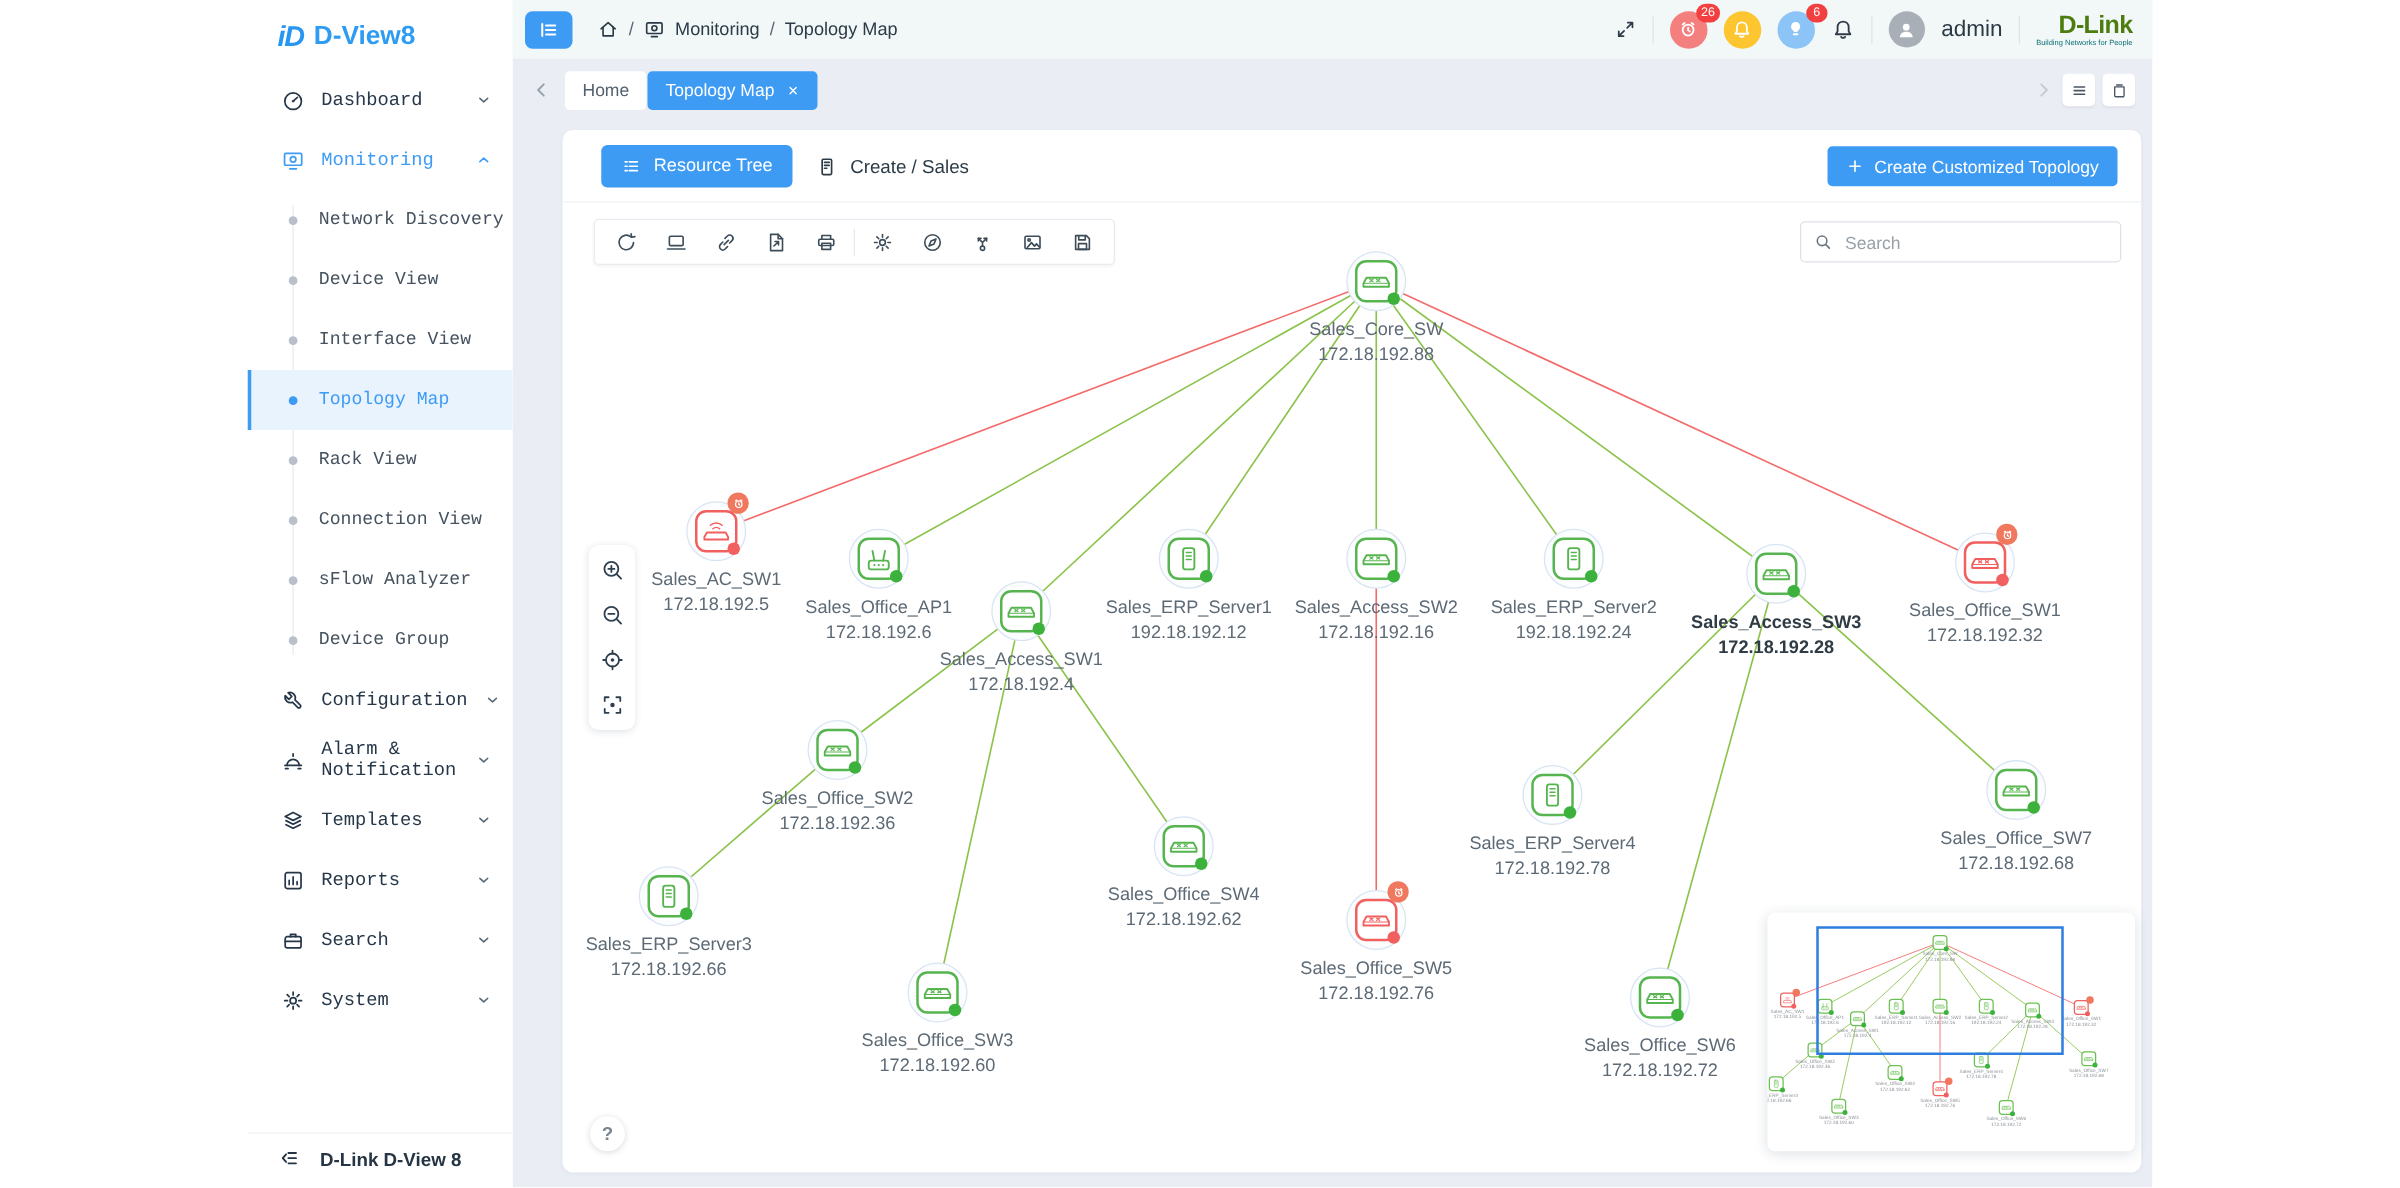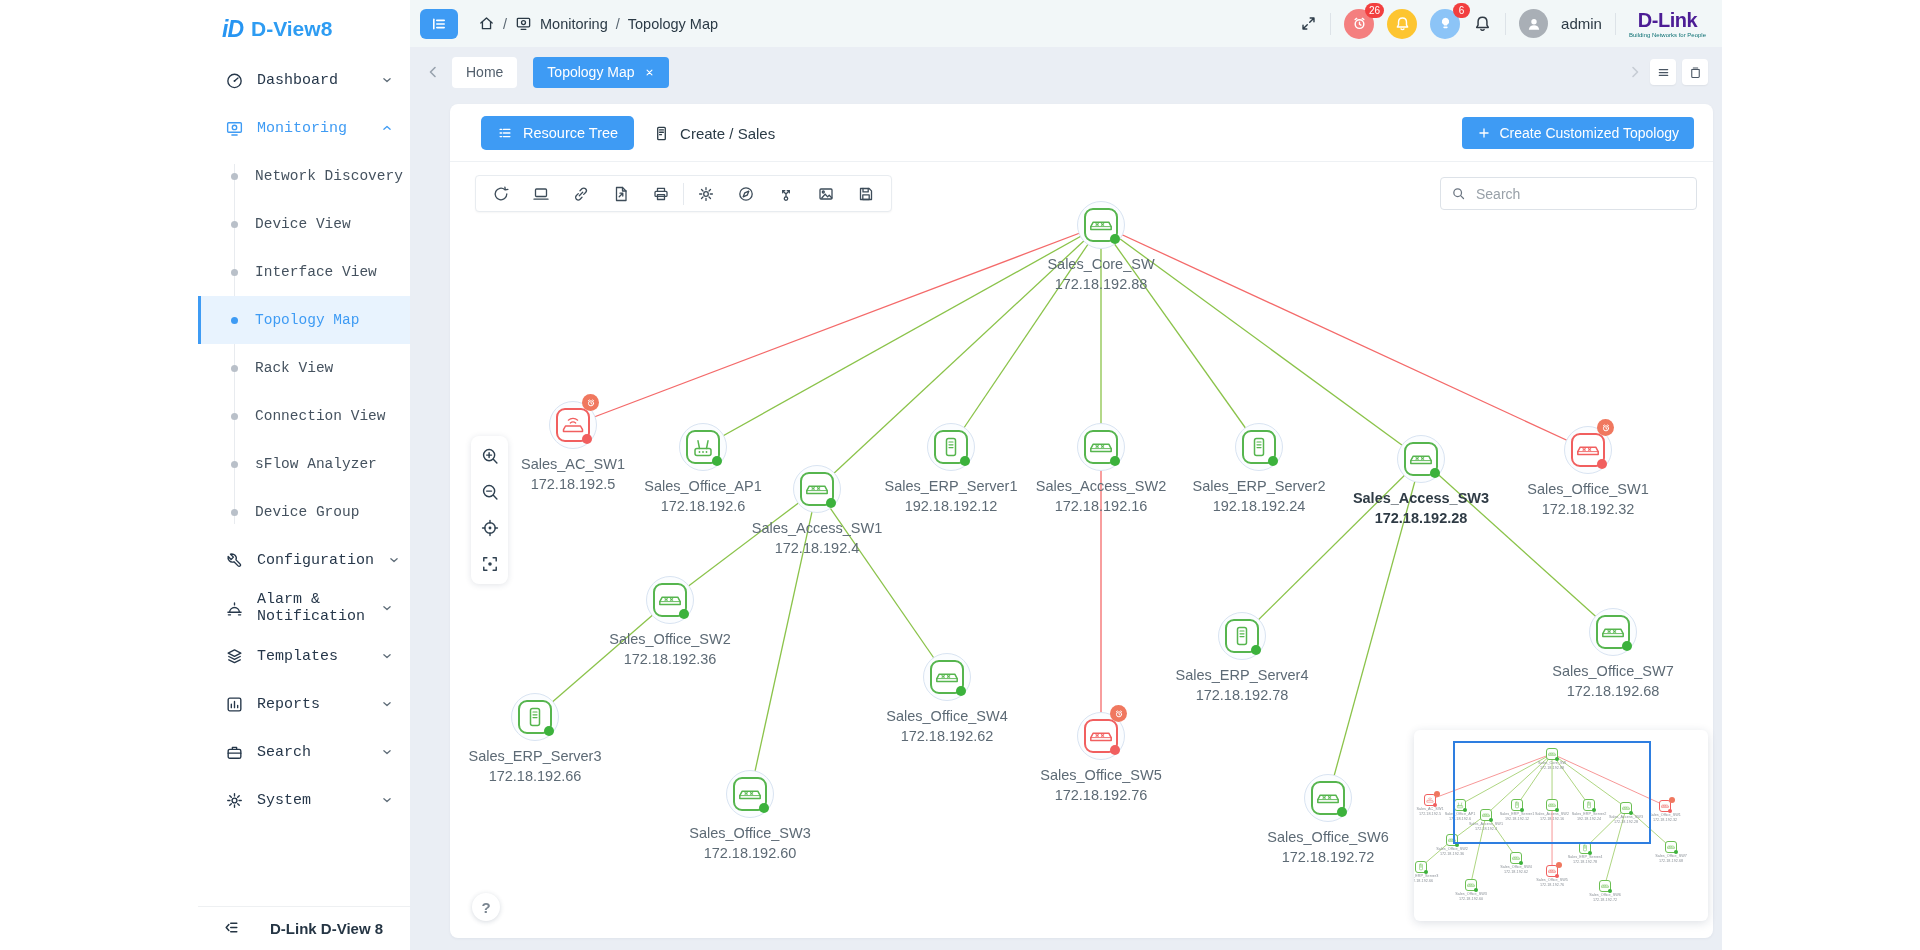--- a/index.html
+++ b/index.html
@@ -18,40 +18,40 @@
   .mi .chev { margin-left:auto; margin-right:16px; color:#5d6b77; display:flex; }
   .mi.active { color:#3e9bf4; }
   .mi.active .chev { color:#3e9bf4; }
   .mi svg, .si svg { flex:none; }
   .sub { position:relative; }
   .sub::before { content:''; position:absolute; left:36px; top:12px; bottom:12px; width:1px; background:#e8ebef; }
   .si { position:relative; display:flex; align-items:center; height:48px; padding-left:33px; gap:17px; color:#45525f; font-size:14.5px; cursor:pointer; }
   .si .dot { width:7px; height:7px; border-radius:50%; background:#b9c0c9; flex:none; position:relative; z-index:1; }
   .si.active { background:#e8f3fe; color:#3e9bf4; border-left:3px solid #3e9bf4; padding-left:30px; }
   .si.active .dot { background:#3e9bf4; }
-  .side-footer { position:absolute; left:0; bottom:0; width:100%; height:44px; border-top:1px solid #eef0f2; display:flex; align-items:center; gap:30px; padding-left:25px; color:#253544; font-size:15px; font-weight:bold; background:#fff; }
+  .side-footer { position:absolute; left:0; bottom:0; width:100%; height:44px; border-top:1px solid #eef0f2; display:flex; align-items:center; gap:16px; padding-left:25px; color:#253544; font-size:15px; font-weight:bold; background:#fff; }
 
   
   .main { position:absolute; left:212px; top:0; width:1312px; height:950px; background:#eaeef4; }
   .hdr { position:absolute; left:0; top:0; width:100%; height:47px; background:#f2f7f8; display:flex; align-items:center; padding:0 16px 0 10px; gap:10px; }
   .menu-btn { width:38px; height:30px; background:#3e9bf4; border-radius:6px; display:flex; align-items:center; justify-content:center; color:#fff; cursor:pointer; flex:none; }
   .crumb { display:flex; align-items:center; gap:8px; color:#2b3a46; font-size:14.5px; margin-left:10px; }
   .crumb .sep { color:#5a6772; }
   .hdr-right { margin-left:auto; display:flex; align-items:center; gap:13px; }
   .vdiv { width:1px; height:22px; background:#dde3e8; }
   .circ { width:30px; height:30px; border-radius:50%; display:flex; align-items:center; justify-content:center; color:#fff; position:relative; cursor:pointer; flex:none; }
   .circ.red { background:#f47f7f; }
   .circ.yellow { background:#fdc530; }
   .circ.blue { background:#8cc4f7; }
   .badge { position:absolute; top:-6px; right:-10px; min-width:17px; height:15px; padding:0 4px; background:#f23f3f; border-radius:8px; color:#fff; font-size:10px; display:flex; align-items:center; justify-content:center; }
   .bell-plain { color:#303a44; display:flex; cursor:pointer; }
   .avatar { width:29px; height:29px; border-radius:50%; background:#a9afb6; display:flex; align-items:center; justify-content:center; color:#fff; }
-  .admin { color:#2c3a45; font-size:15px; }
+  .admin { color:#2c3a45; font-size:18px; }
   .dlink { text-align:center; line-height:1; cursor:pointer; }
-  .dlink .brand { font-size:20px; font-weight:bold; color:#4c1d95; letter-spacing:-0.5px; }
+  .dlink .brand { font-size:20px; font-weight:bold; color:#4d7c0f; letter-spacing:-0.5px;text-align:right; }
   .dlink .tagline { font-size:6px; color:#0c7073; margin-top:2px; }
 
   .tabbar { position:absolute; left:0; top:47px; width:100%; height:50px; display:flex; align-items:center; padding:0 14px; gap:10px; }
   .tab-nav { color:#98a2ad; display:flex; cursor:pointer; }
   .tab-nav.disabled { color:#c6ccd4; }
   .tab { height:31px; padding:0 14px; display:flex; align-items:center; gap:9px; background:#fff; border-radius:4px; color:#53606d; font-size:14px; cursor:pointer; }
   .tab.active { background:#3e9bf4; color:#fff; }
   .tab .x { display:flex; }
   .tab-tools { margin-left:auto; display:flex; align-items:center; gap:6px; }
   .sq-btn { width:26px; height:26px; background:#fff; border-radius:4px; display:flex; align-items:center; justify-content:center; color:#4a5663; box-shadow:0 1px 2px rgba(0,0,0,.06); cursor:pointer; }
@@ -360,21 +360,21 @@
         </div>
       </div>
     </div>
 
     <div class="tabbar">
       <span class="tab-nav" id="chevl-ic">
           <svg width="18" height="18" viewBox="0 0 18 18" fill="none" stroke="currentColor" stroke-width="1.6" stroke-linecap="round" stroke-linejoin="round">
             <path d="M11 4.5 L6.5 9 L11 13.5"></path>
           </svg>
         </span>
-      <div id="tabs" style="display:flex;gap:16px;">
+      <div id="tabs" style="display:flex;gap:1px;">
           <div class="tab">
             <span>Home</span>
           </div>
           <div class="tab active">
             <span>Topology Map</span>
             <span class="x">
               <svg width="11" height="11" viewBox="0 0 18 18" fill="none" stroke="currentColor" stroke-width="1.8" stroke-linecap="round" stroke-linejoin="round">
                 <path d="M5 5 L13 13 M13 5 L5 13"></path>
               </svg>
             </span>

